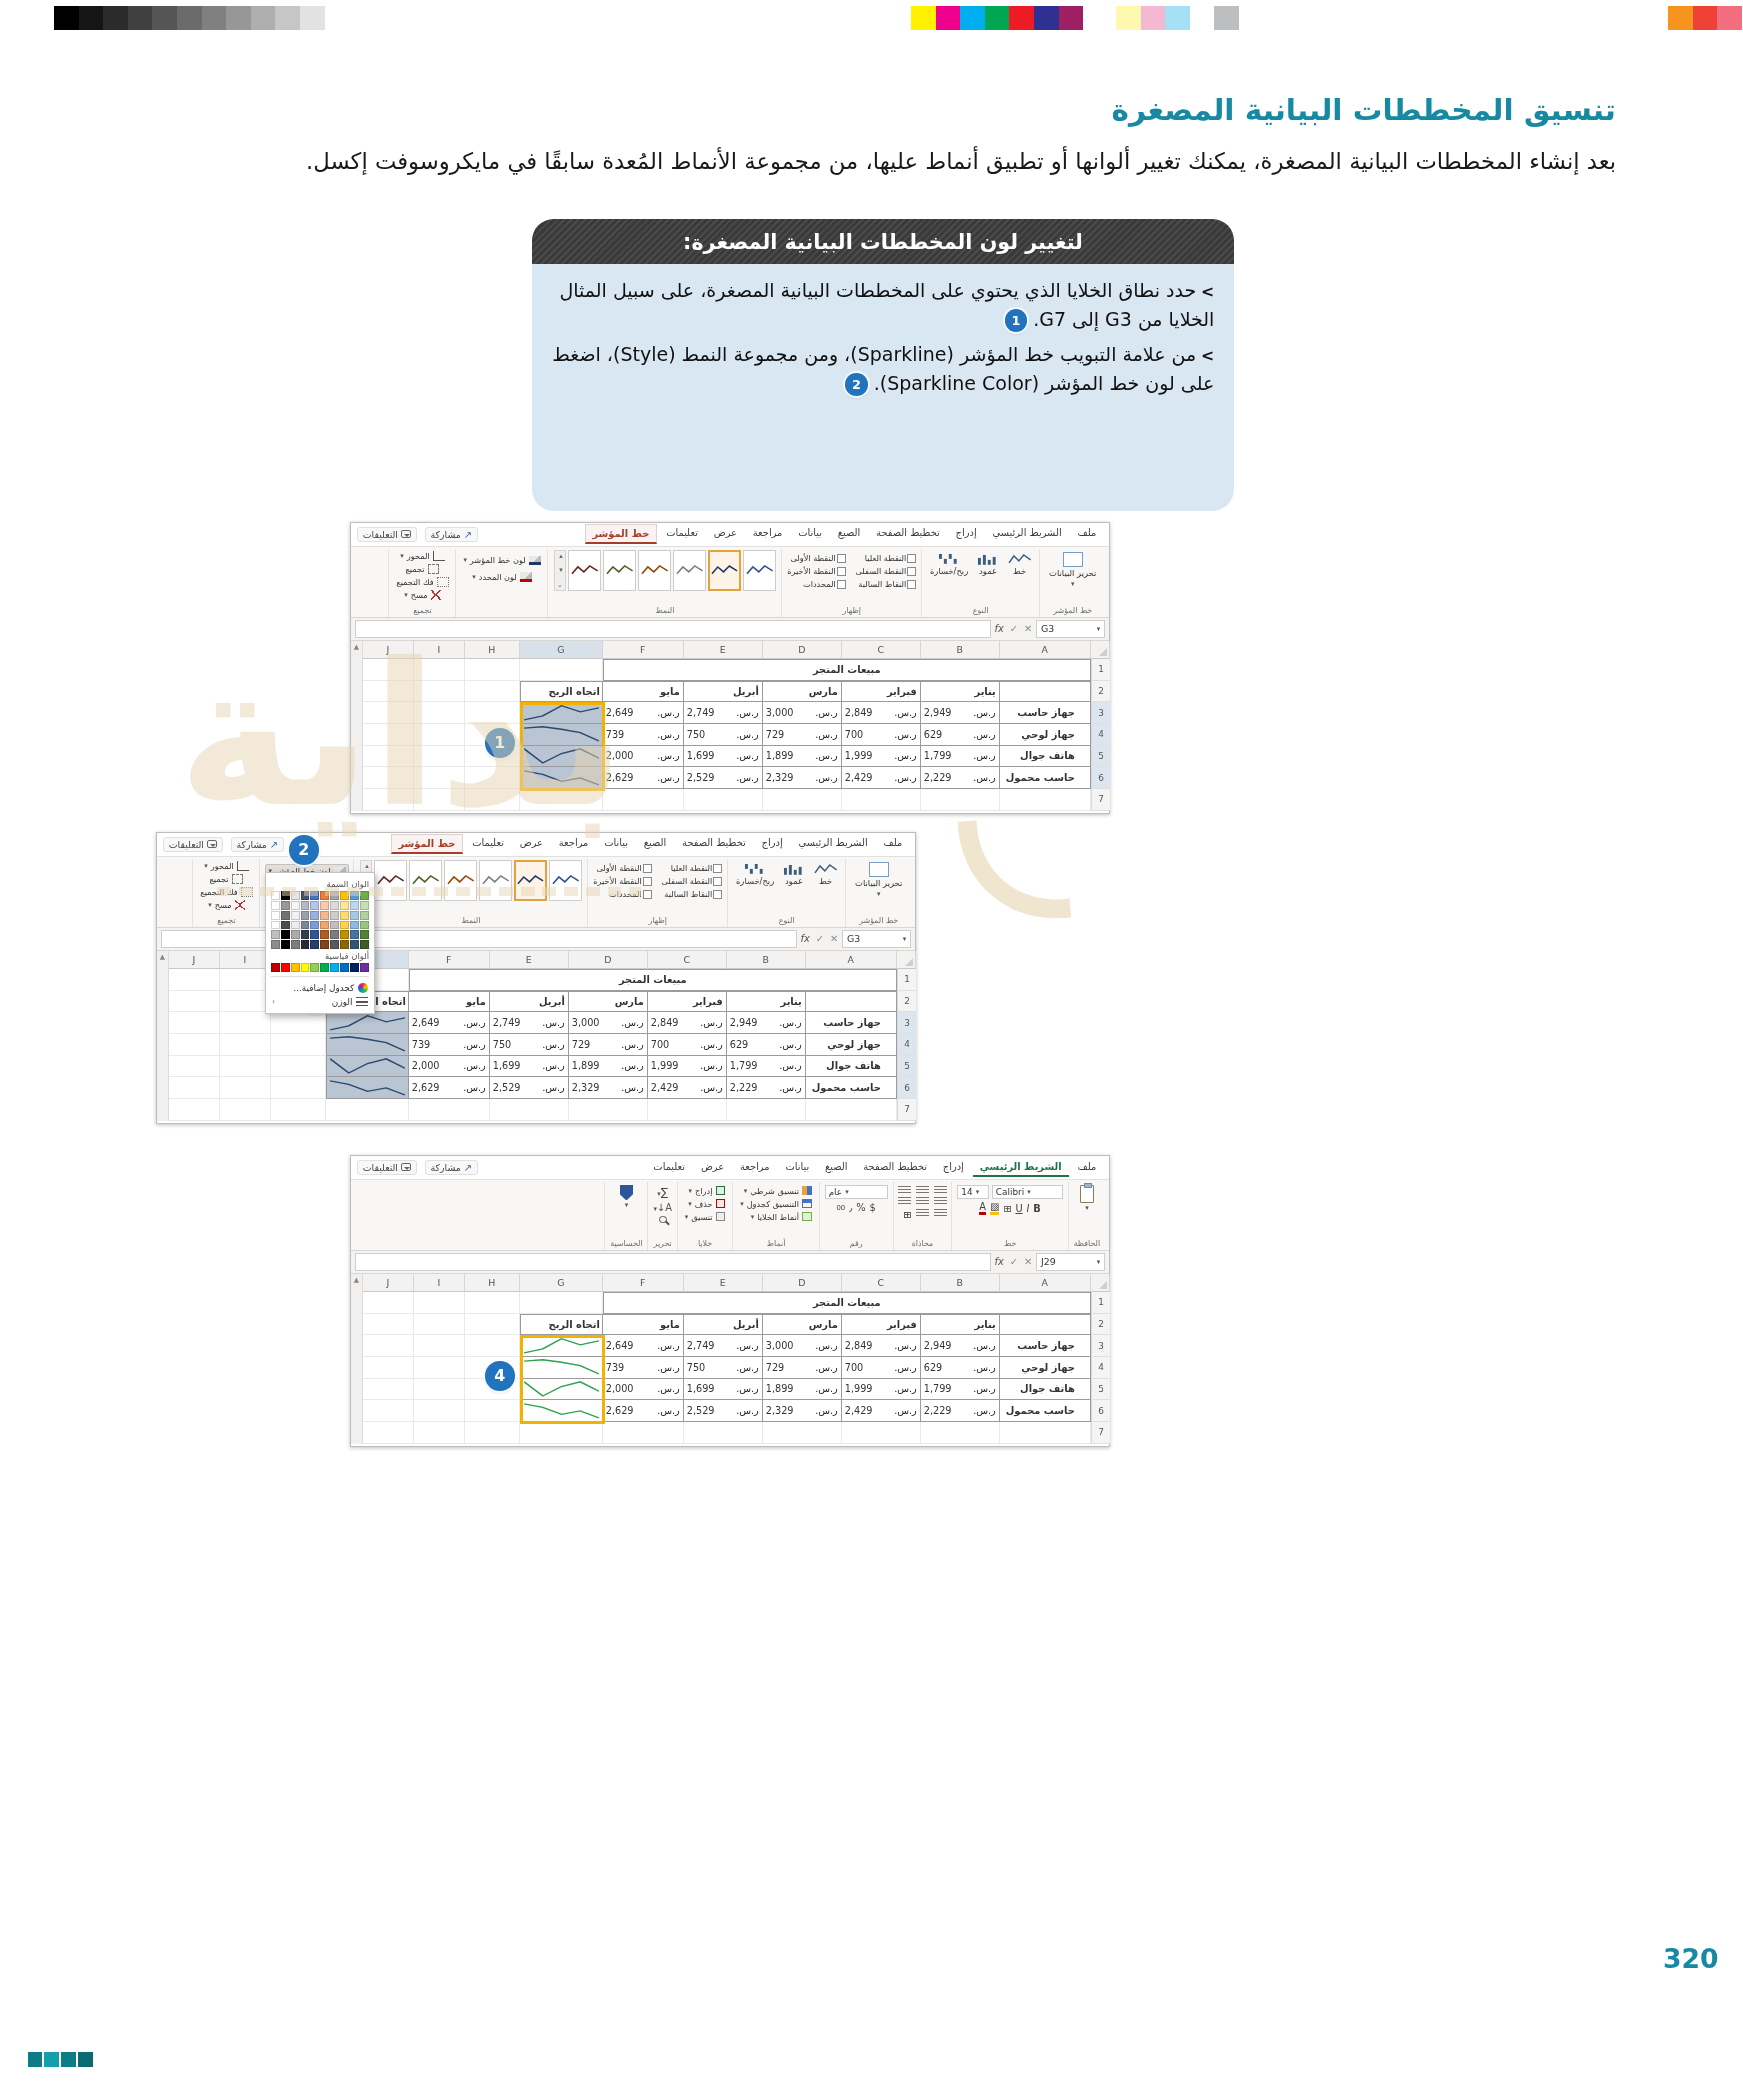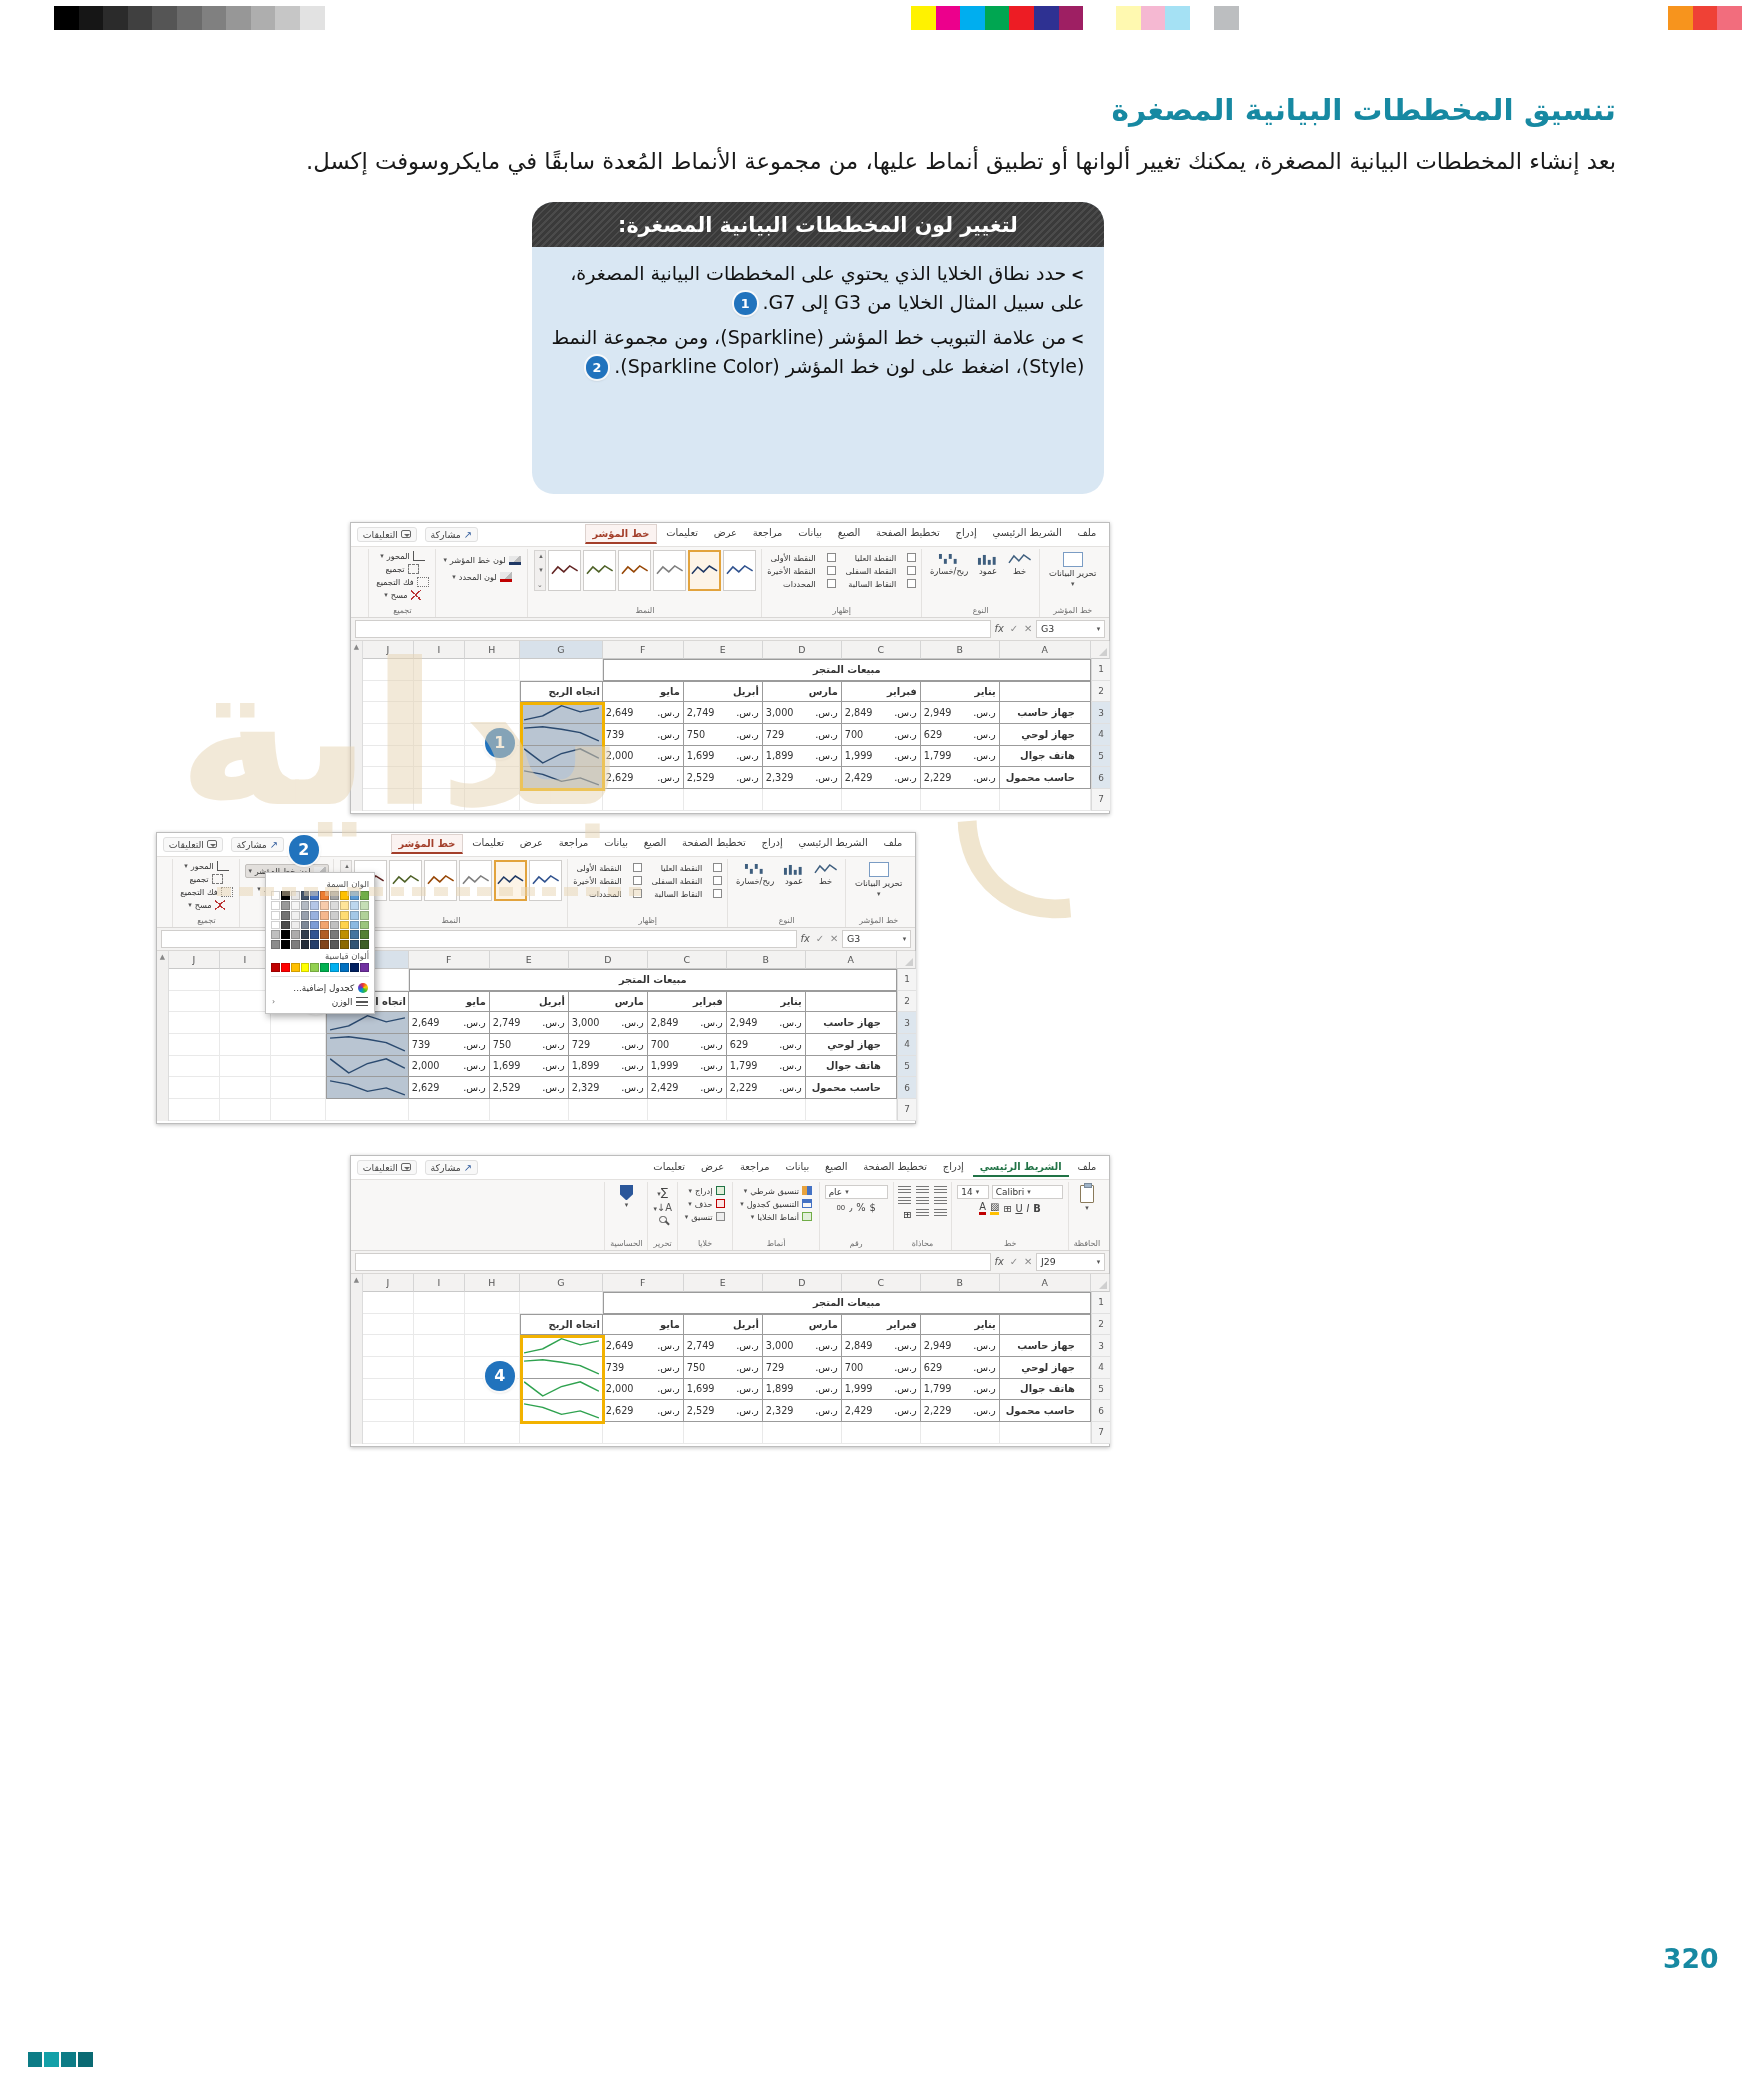--- a/index.html
+++ b/index.html
@@ -13,21 +13,21 @@
   .cal-grays{left:54px}.cal-a{left:911px}.cal-b{left:1116px}.cal-c{left:1668px}
   .bottom-marks{position:absolute;left:27.6px;top:2052px;display:flex;gap:2px}
   .bottom-marks div{width:14.8px;height:14.8px}
 
   
   .h1{position:absolute;right:128px;top:93px;font-size:29.6px;font-weight:bold;color:#1789a2;direction:rtl}
   .intro{position:absolute;right:128px;left:126px;top:144px;direction:rtl;text-align:right;
          font-size:22.7px;line-height:1.55;color:#1a1a1a}
 
   
-  .infobox{position:absolute;left:532px;top:202px;width:572px;height:292px;background:#d9e7f3;border-radius:21.7px}
+  .infobox{position:absolute;left:532px;top:219px;width:702px;height:292px;background:#d9e7f3;border-radius:21.7px}
   .ib-head{height:45px;border-radius:21.7px 21.7px 0 0;color:#fff;display:flex;align-items:center;justify-content:center;
            font-size:20.7px;font-weight:bold;direction:rtl;
            background:repeating-linear-gradient(135deg,#3a3a3a 0 3px,#4b4b4b 3px 4.9px)}
   .ib-steps{padding:11.8px 19.7px 7.9px 13.8px;direction:rtl}
   .step{font-size:19px;line-height:1.55;color:#111;text-align:right;margin-bottom:4.9px}
   .bullet{margin-left:4.9px;font-weight:bold;font-size:15.8px;display:inline-block}
   .nbadge{background:#2173bd;color:#fff;border-radius:50%;display:inline-flex;align-items:center;justify-content:center;
           font-weight:bold;width:22.7px;height:22.7px;font-size:12.8px;vertical-align:middle;margin-right:5.9px;
           box-shadow:0 0 0 2px rgba(255,255,255,.85),0 1px 3px rgba(0,0,0,.35)}
   .nbadge.big{position:absolute;width:29.6px;height:29.6px;font-size:15.8px;z-index:7;margin:0}
@@ -54,21 +54,21 @@
           border-radius:3px;text-align:center;line-height:1.15}
   .dd{font-size:6.9px;color:#555}
   .ic-editdata{width:19.7px;height:15.8px;border:1px solid #7a9cc4;background:
       linear-gradient(#fff,#fff) padding-box,#cfe0f0;display:block}
   .typerow{display:flex;gap:2px}
   .typebtn{display:flex;flex-direction:column;align-items:center;gap:1px;font-size:8.4px;padding:2px 3px;border-radius:3px}
   .tico{width:23.6px;height:13.8px;stroke:#3e5e7e;fill:none;stroke-width:1.5}
   .tico.cols rect{fill:#3e5e7e;stroke:none}
   .chkcols{display:flex;gap:9.9px}
   .chkcol{display:flex;flex-direction:column;gap:3px;margin-top:3px}
-  .chk{display:flex;align-items:center;gap:11px;font-size:8.2px;color:#333;white-space:nowrap}
+  .chk{display:flex;align-items:flex-end;gap:1px;font-size:8.2px;color:#333;white-space:nowrap}
   .cb{width:8.9px;height:8.9px;border:1px solid #8a8a8a;background:#fff;display:inline-block}
   .stylegrp{min-width:234px}
   .galwrap{display:flex;gap:2px}
   .gal{display:flex;gap:2px}
   .thumb{width:33px;height:41px;background:#fff;border:1px solid #cfcdcb;display:flex;align-items:center;justify-content:center}
   .thumb:nth-of-type(2){border:2px solid #e2a33d;background:#fdf4e7}
   .thumb svg{width:29.6px;height:15.8px}
   .thumb polyline{fill:none;stroke:currentColor;stroke-width:1.6}
   .galscroll{display:flex;flex-direction:column;justify-content:space-between;font-size:6.9px;color:#666;
              border:1px solid #d6d4d2;background:#f1efee;padding:1px 2px}

